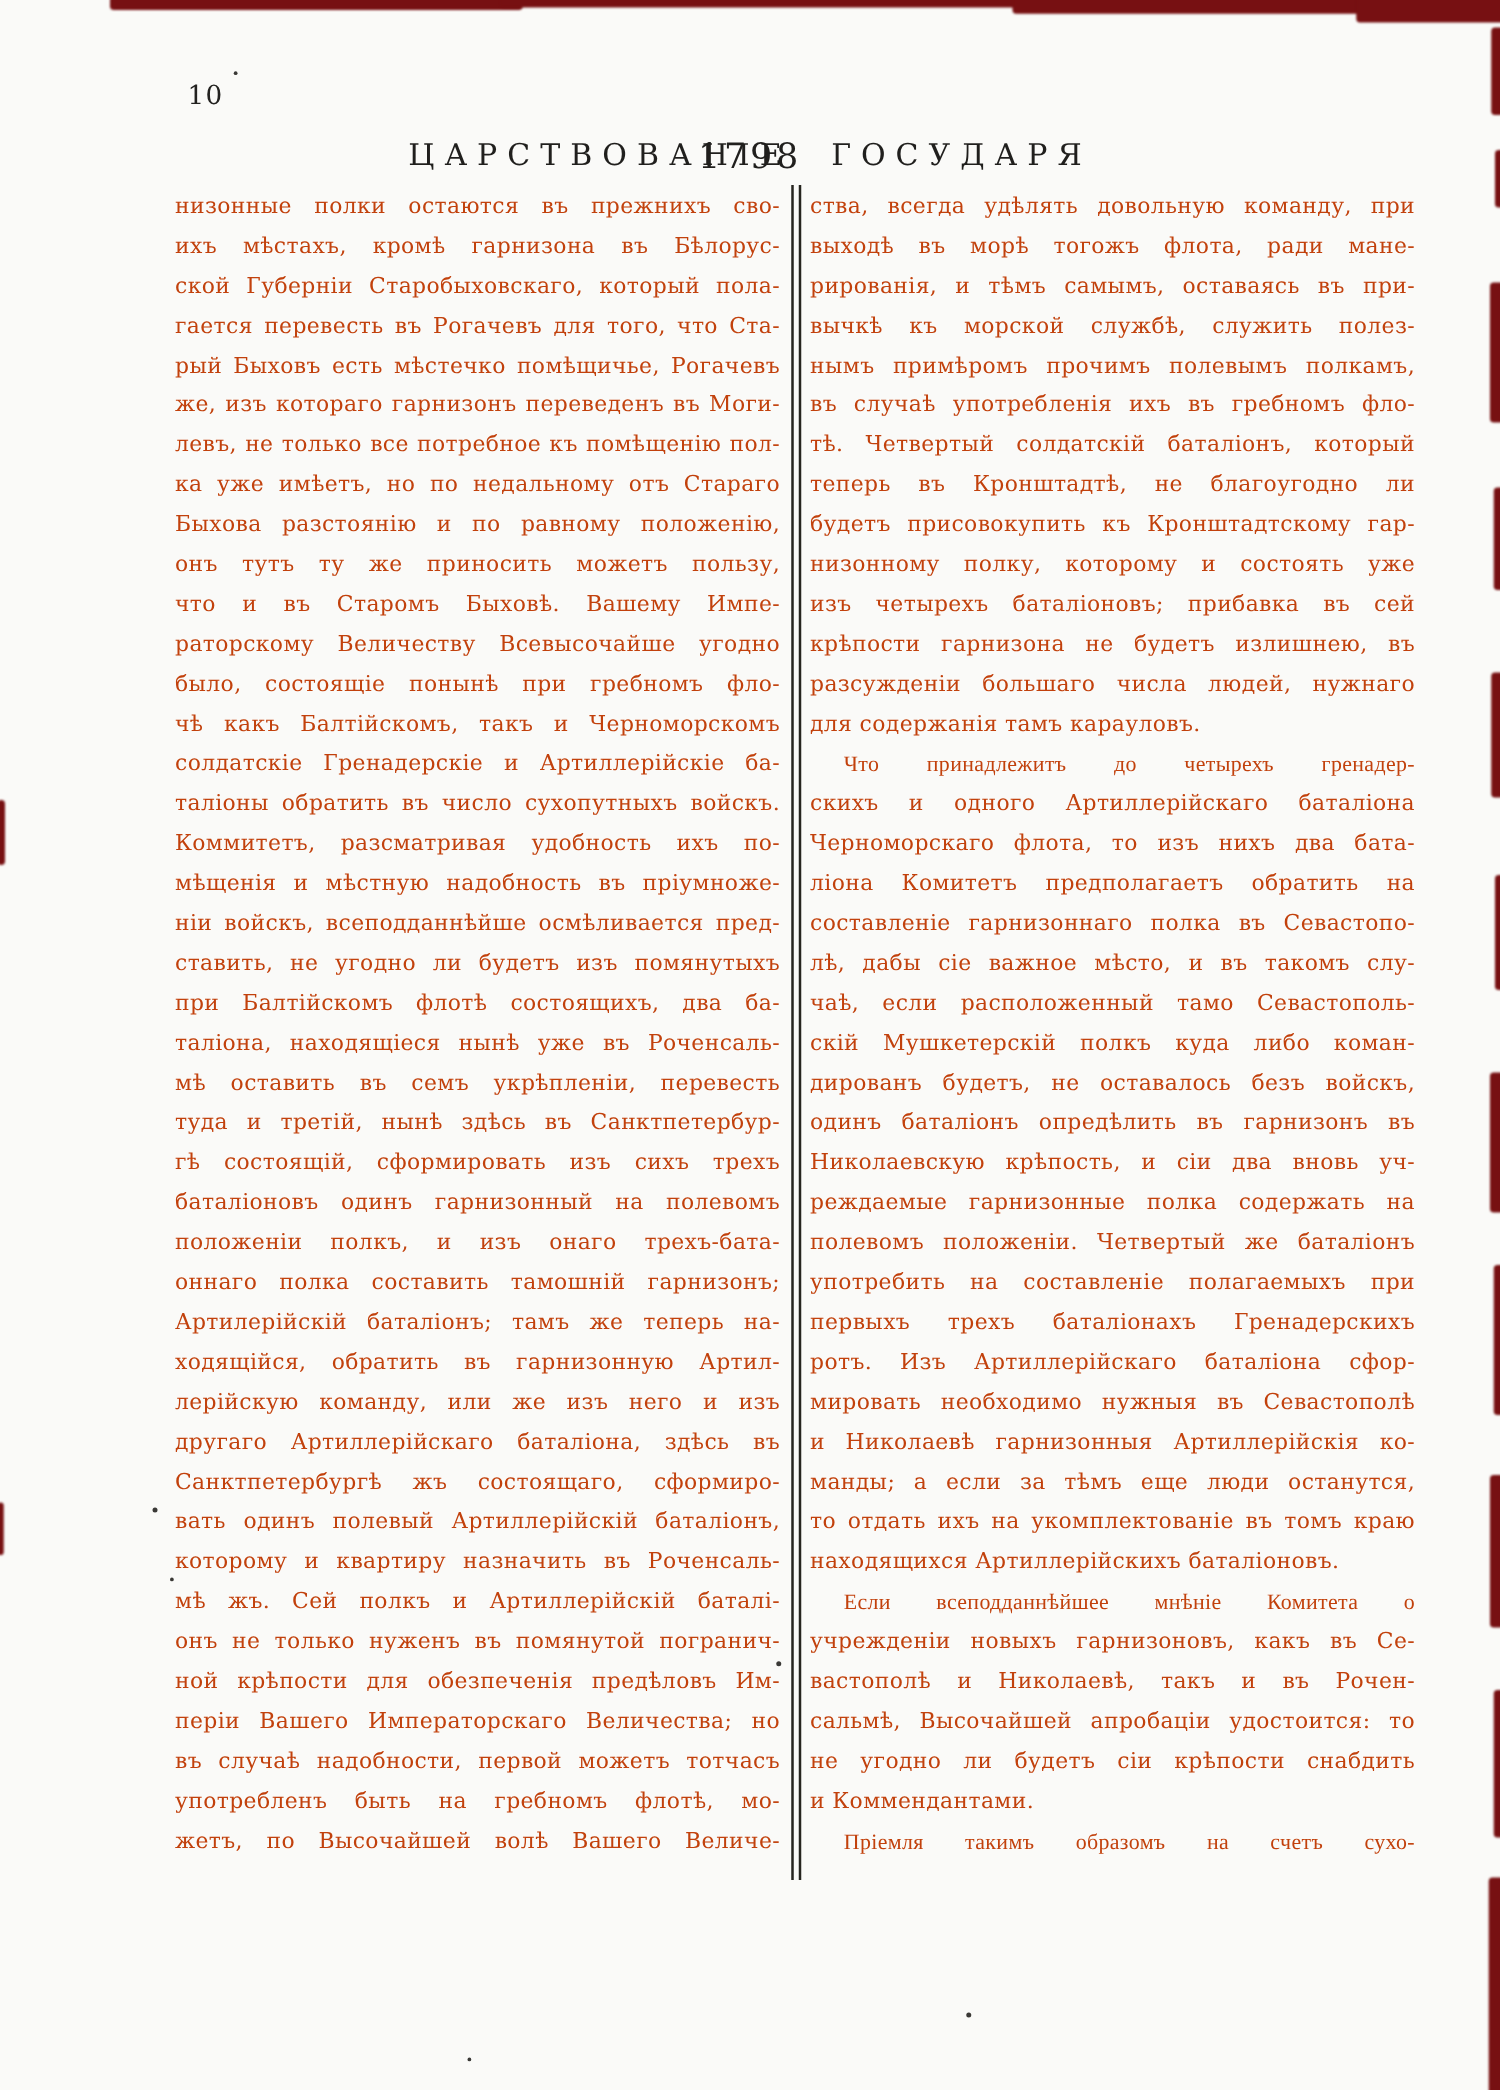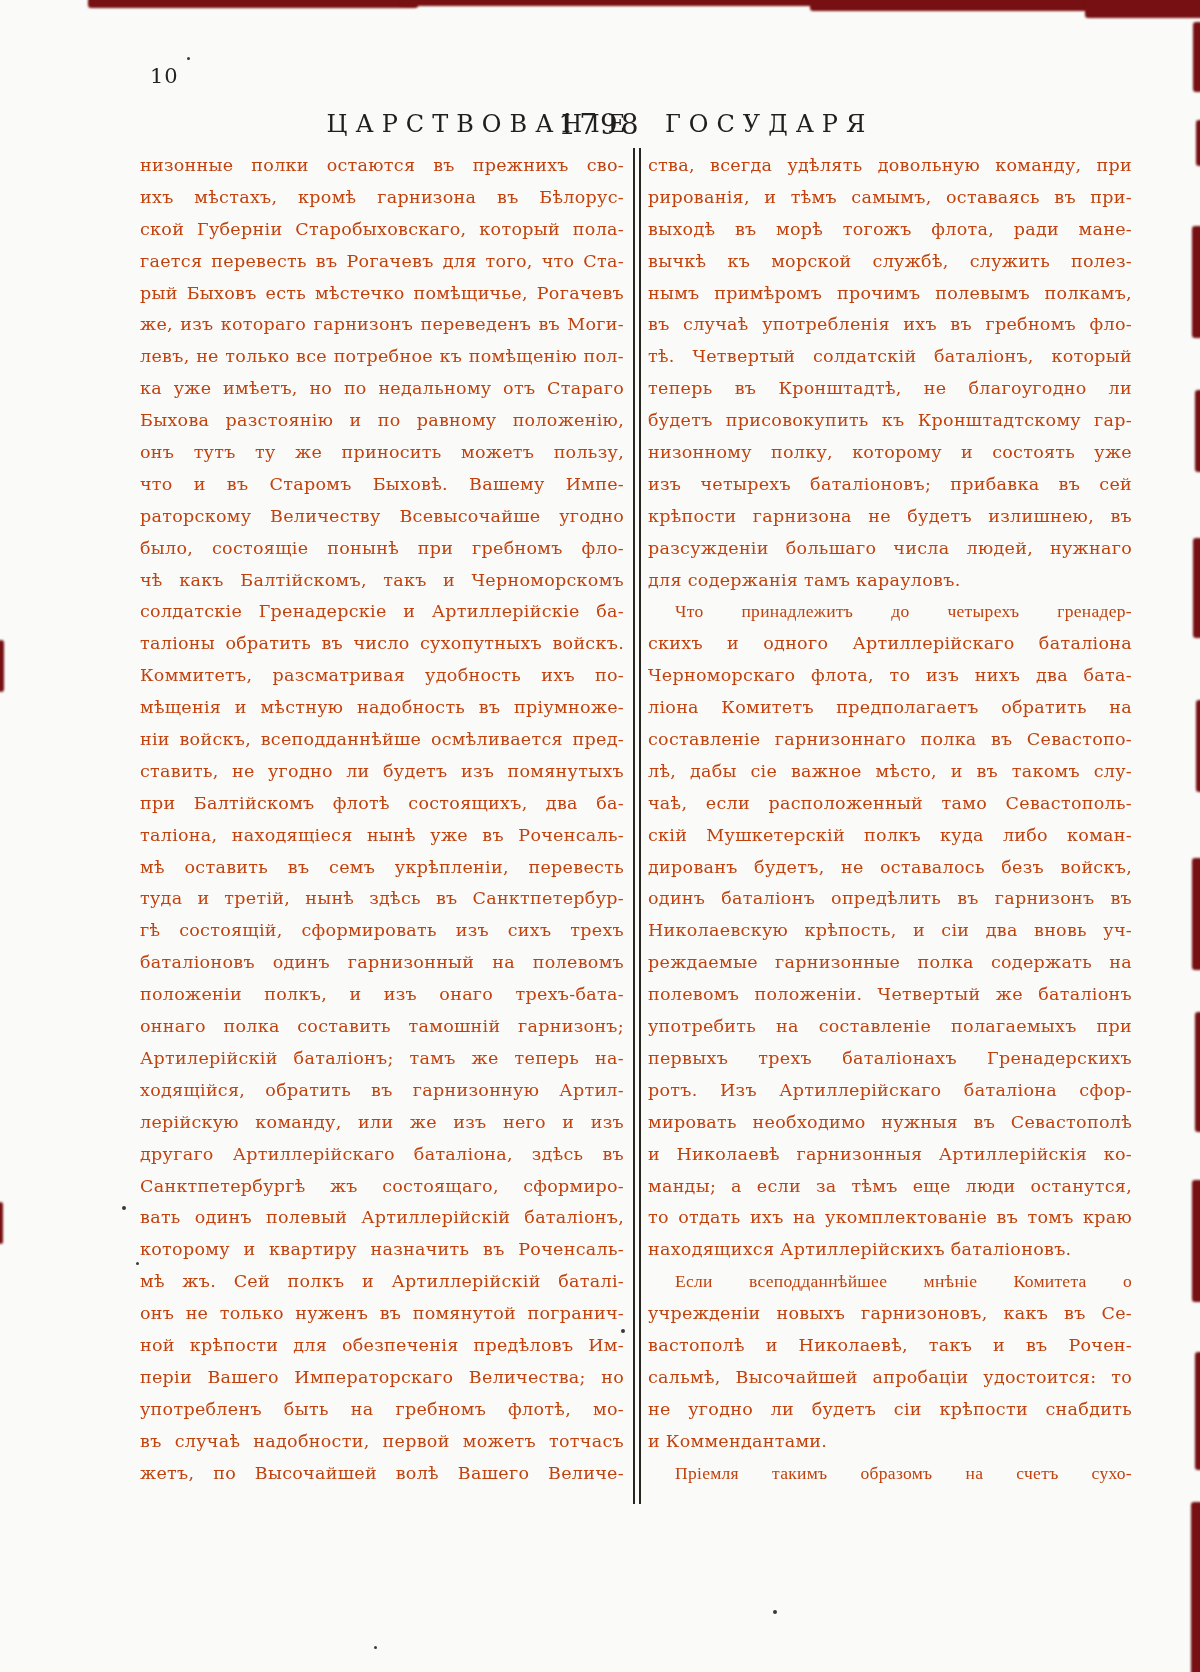--- a/index.html
+++ b/index.html
@@ -130,33 +130,33 @@
         <div class="line">ходящійся, обратить въ гарнизонную Артил-</div>
         <div class="line">лерійскую команду, или же изъ него и изъ</div>
         <div class="line">другаго Артиллерійскаго баталіона, здѣсь въ</div>
         <div class="line">Санктпетербургѣ жъ состоящаго, сформиро-</div>
         <div class="line">вать одинъ полевый Артиллерійскій баталіонъ,</div>
         <div class="line">которому и квартиру назначить въ Роченсаль-</div>
         <div class="line">мѣ жъ. Сей полкъ и Артиллерійскій баталі-</div>
         <div class="line">онъ не только нуженъ въ помянутой погранич-</div>
         <div class="line">ной крѣпости для обезпеченія предѣловъ Им-</div>
         <div class="line">періи Вашего Императорскаго Величества; но</div>
+        <div class="line">въ случаѣ надобности, первой можетъ тотчасъ</div>
         <div class="line">употребленъ быть на гребномъ флотѣ, мо-</div>
-        <div class="line">въ случаѣ надобности, первой можетъ тотчасъ</div>
         <div class="line">жетъ, по Высочайшей волѣ Вашего Величе-</div>
       </div>
   </div>
 
   <div class="divider"></div>
 
   <div class="column col-right">
     <div class="paragraph">
         <div class="line">ства, всегда удѣлять довольную команду, при</div>
+        <div class="line">выходѣ въ морѣ тогожъ флота, ради мане-</div>
         <div class="line">рированія, и тѣмъ самымъ, оставаясь въ при-</div>
-        <div class="line">выходѣ въ морѣ тогожъ флота, ради мане-</div>
         <div class="line">вычкѣ къ морской службѣ, служить полез-</div>
         <div class="line">нымъ примѣромъ прочимъ полевымъ полкамъ,</div>
         <div class="line">въ случаѣ употребленія ихъ въ гребномъ фло-</div>
         <div class="line">тѣ. Четвертый солдатскій баталіонъ, который</div>
         <div class="line">теперь въ Кронштадтѣ, не благоугодно ли</div>
         <div class="line">будетъ присовокупить къ Кронштадтскому гар-</div>
         <div class="line">низонному полку, которому и состоять уже</div>
         <div class="line">изъ четырехъ баталіоновъ; прибавка въ сей</div>
         <div class="line">крѣпости гарнизона не будетъ излишнею, въ</div>
         <div class="line">разсужденіи большаго числа людей, нужнаго</div>

